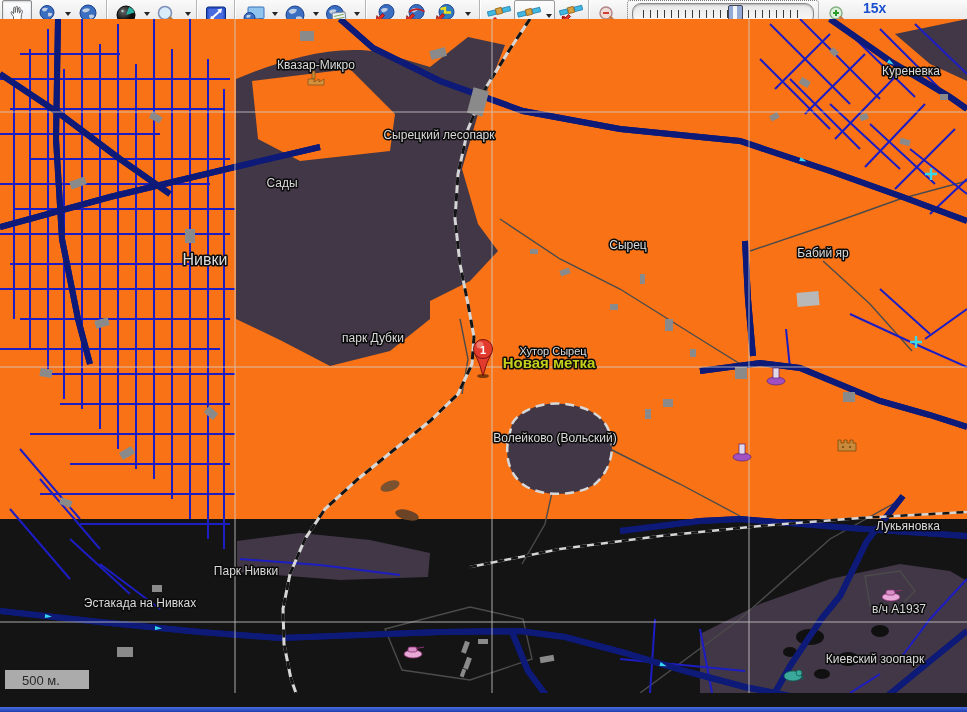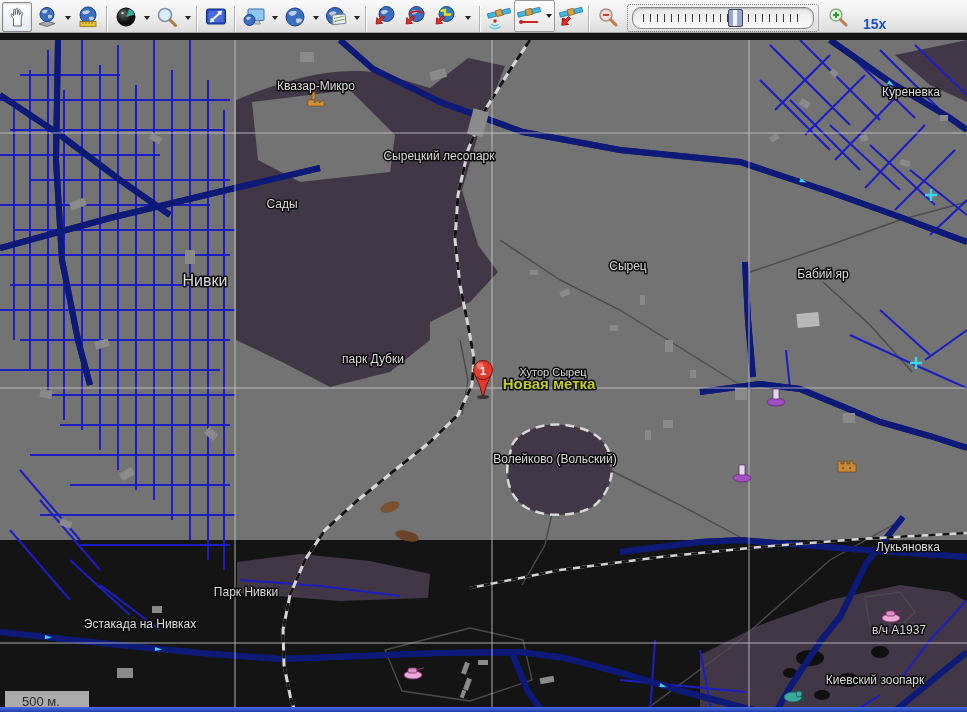--- a/index.html
+++ b/index.html
@@ -1,39 +1,39 @@
 <!DOCTYPE html>
 <html><head>
 <meta charset="utf-8">
 <style>
   html,body{margin:0;padding:0;background:#555;}
   #app{position:relative;width:967px;height:712px;overflow:hidden;background:#141414;font-family:"Liberation Sans",sans-serif;}
 
   
   #toolbar{position:absolute;left:0;top:0;width:967px;height:33px;
     background:linear-gradient(#fafafa,#ececec 55%,#dcdcdc);
-    border-bottom:1px solid #a8a8a8;display:flex;align-items:flex-end;padding-left:2px;box-sizing:border-box;}
+    border-bottom:1px solid #a8a8a8;display:flex;align-items:flex-start;padding-left:2px;box-sizing:border-box;}
   .tb-btn{width:28px;height:28px;display:flex;align-items:center;justify-content:center;
     border:1px solid transparent;border-radius:2px;flex:none;}
   .tb-btn.pressed{background:linear-gradient(#ffffff,#e4e8f0);border:1px solid #8a8a8a;box-shadow:inset 0 1px 2px rgba(0,0,0,.18);}
   .tb-dd{width:11px;height:28px;display:flex;align-items:center;justify-content:center;flex:none;}
   .dd-arrow{width:0;height:0;border-left:3.5px solid transparent;border-right:3.5px solid transparent;border-top:4px solid #222;}
   .tb-sep{width:1px;height:26px;background:#b4b4b4;border-right:1px solid #fff;margin:0 3px;flex:none;}
   .tb-group-box{display:flex;align-items:center;border:1px solid #9a9a9a;border-radius:2px;background:linear-gradient(#fdfdfd,#e8e8e8);height:30px;}
   #zoom-slider-wrap{border:1px dotted #777;padding:2px 4px;border-radius:3px;margin:0 4px;flex:none;}
   #zoom-slider{position:relative;width:180px;height:20px;border:1px solid #888;border-radius:9px;
     background:linear-gradient(#e8e8e8,#fbfbfb);box-shadow:inset 0 1px 2px rgba(0,0,0,.25);}
   #zoom-ticks{position:absolute;left:10px;right:10px;top:6px;height:8px;
     background:repeating-linear-gradient(90deg,#3a3a3a 0 1px,transparent 1px 7px);}
   #zoom-thumb{position:absolute;left:53%;top:1px;width:13px;height:16px;border:1px solid #445;
     background:linear-gradient(90deg,#93a9d6 0 4px,#f4f6fa 4px 8px,#93a9d6 8px);border-radius:2px;}
   #zoom-level{color:#1a4fd0;font-weight:bold;font-size:14px;margin-left:10px;flex:none;}
 
   
-  #map{position:absolute;left:0;top:40px;width:967px;height:500px;background:#737373;}
+  #map{position:absolute;left:0;top:19px;width:967px;height:500px;background:#f97316;}
   #bottom-strip{position:absolute;left:0;top:707px;width:967px;height:5px;
     background:linear-gradient(#4a6ce0,#1e3fae);}
   .mlabel{fill:#dadada;paint-order:stroke;stroke:#0b0b0b;stroke-width:3px;stroke-linejoin:round;
     font-family:"Liberation Sans",sans-serif;text-anchor:middle;}
   .mlabel-yellow{fill:#c3cf1b;font-weight:bold;}
   svg text{user-select:none;}
 </style>
 </head>
 <body>
 

